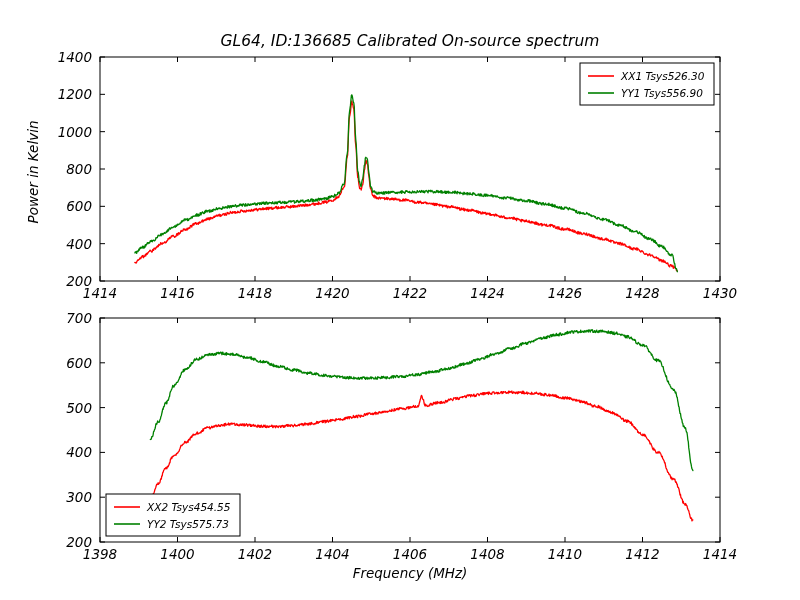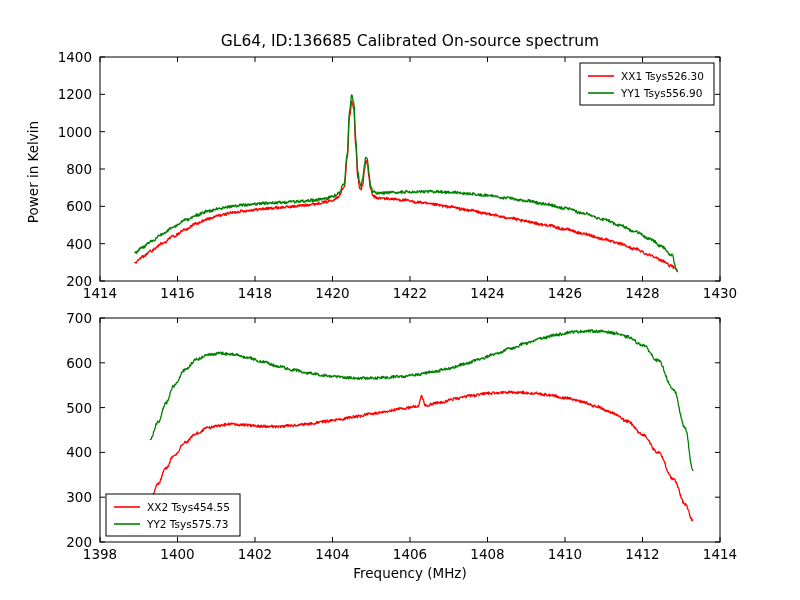--- a/index.html
+++ b/index.html
@@ -7,20 +7,21 @@
     padding: 0;
     background: #ffffff;
   }
   #page {
     position: relative;
     width: 800px;
     height: 600px;
     background: #ffffff;
     font-family: "DejaVu Sans", sans-serif;
     overflow: hidden;
+    font-style: italic;
   }
   svg { display: block; }
   .axis-line {
     fill: none;
     stroke: #000000;
     stroke-width: 1;
   }
   .tick {
     stroke: #000000;
     stroke-width: 1;

